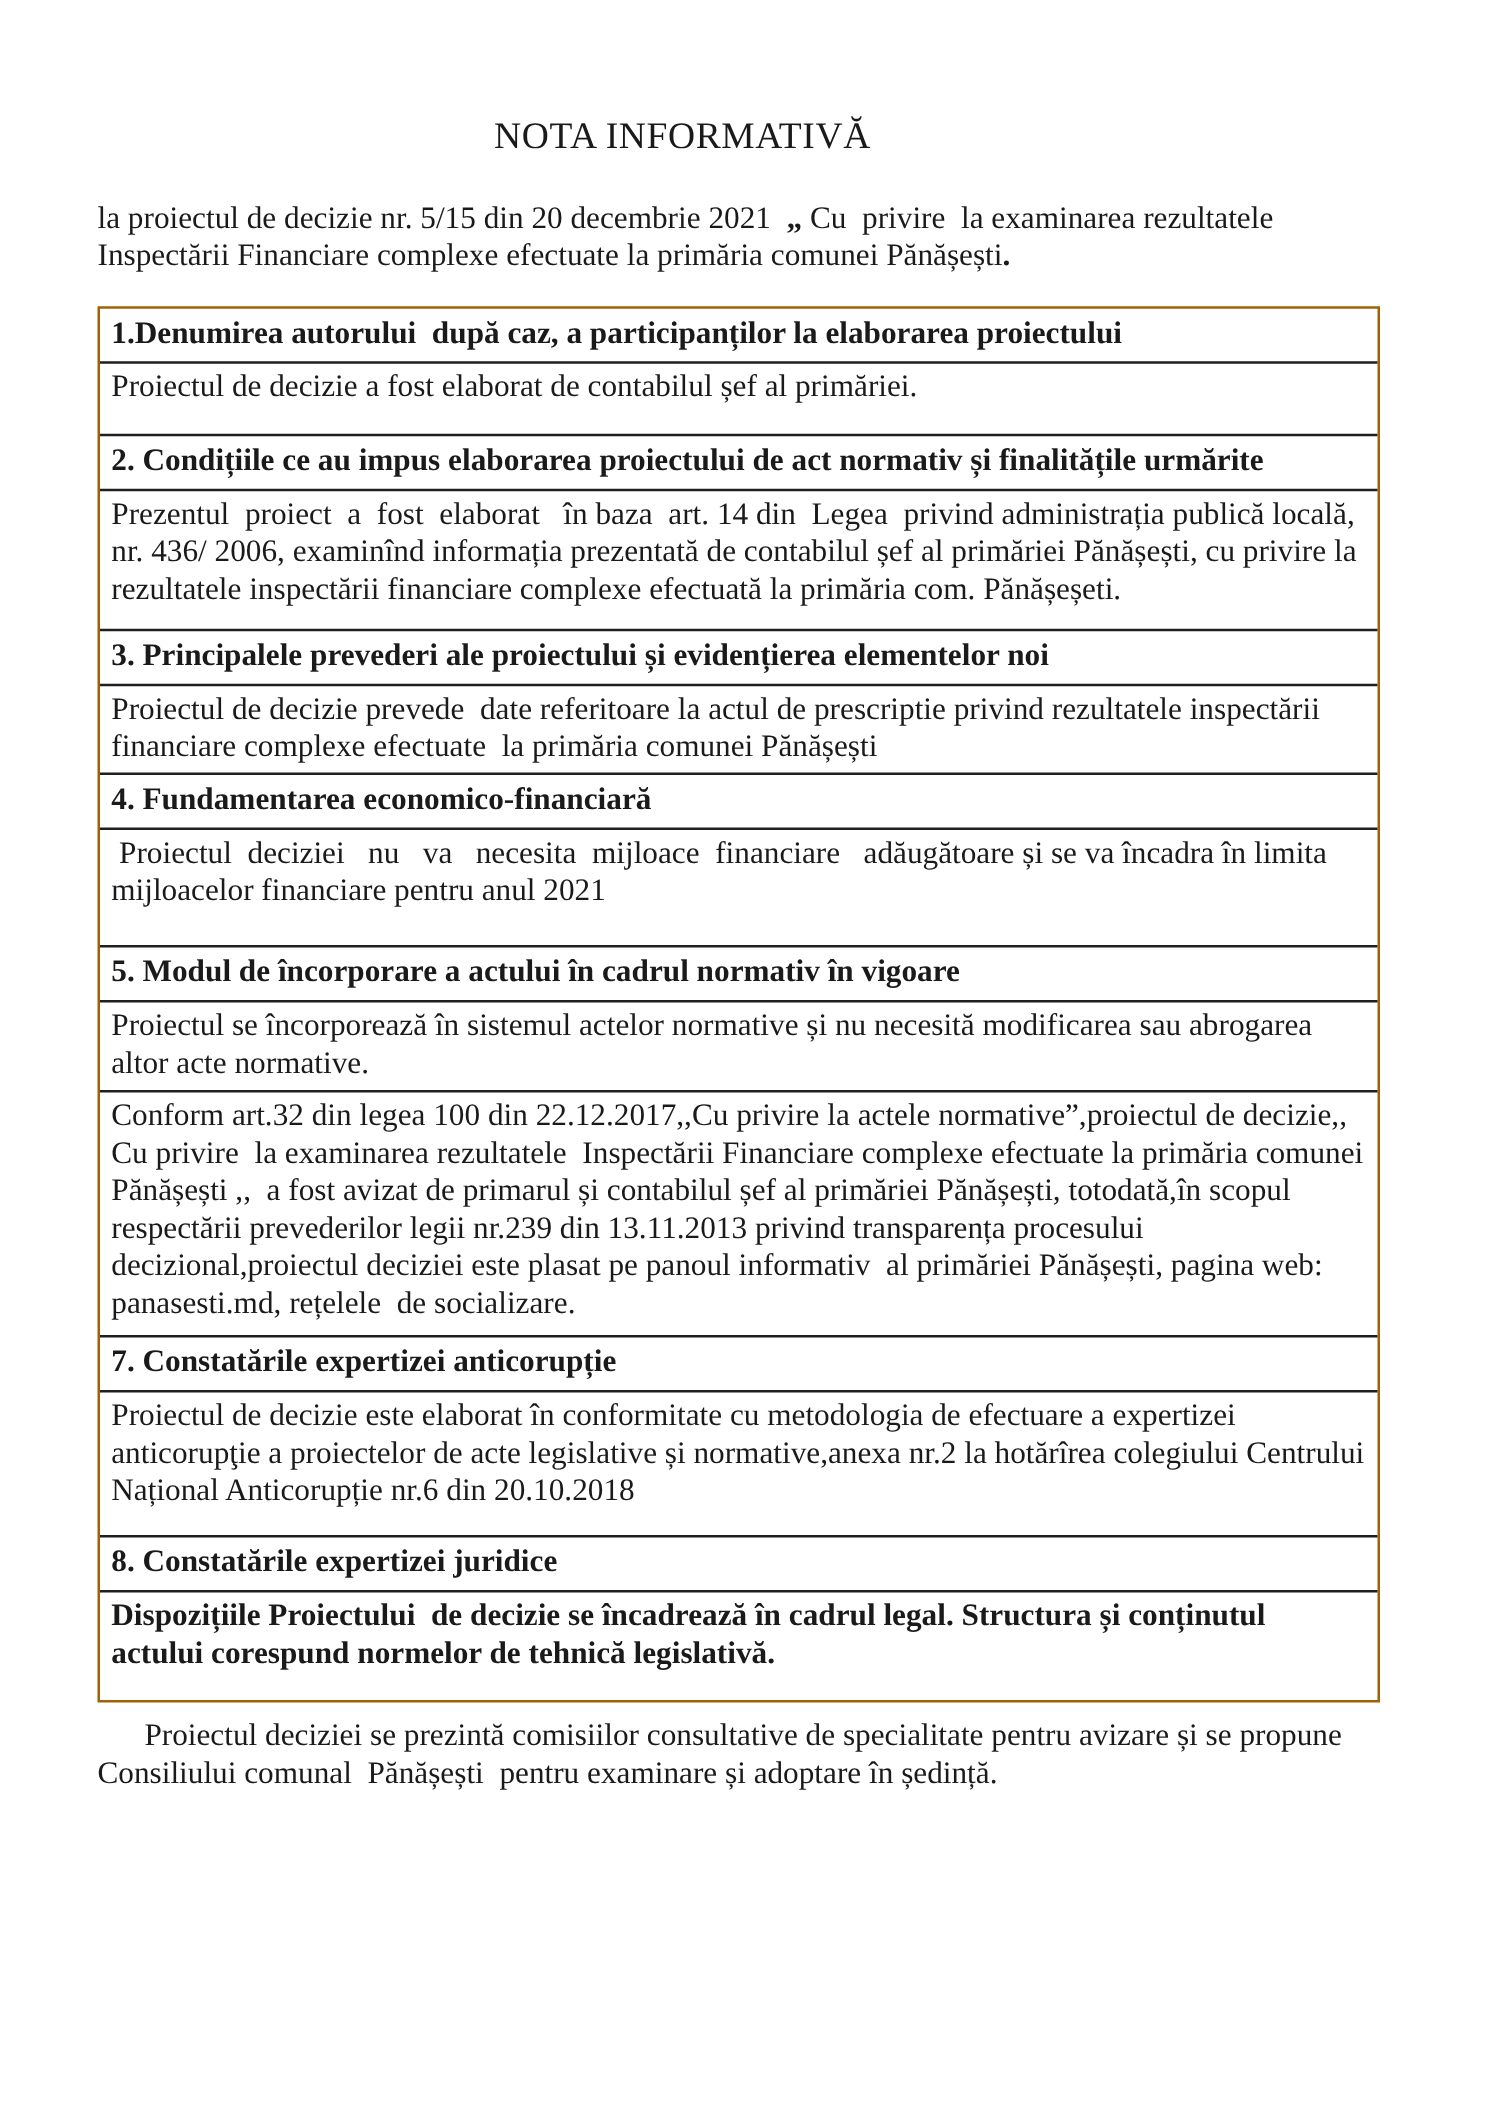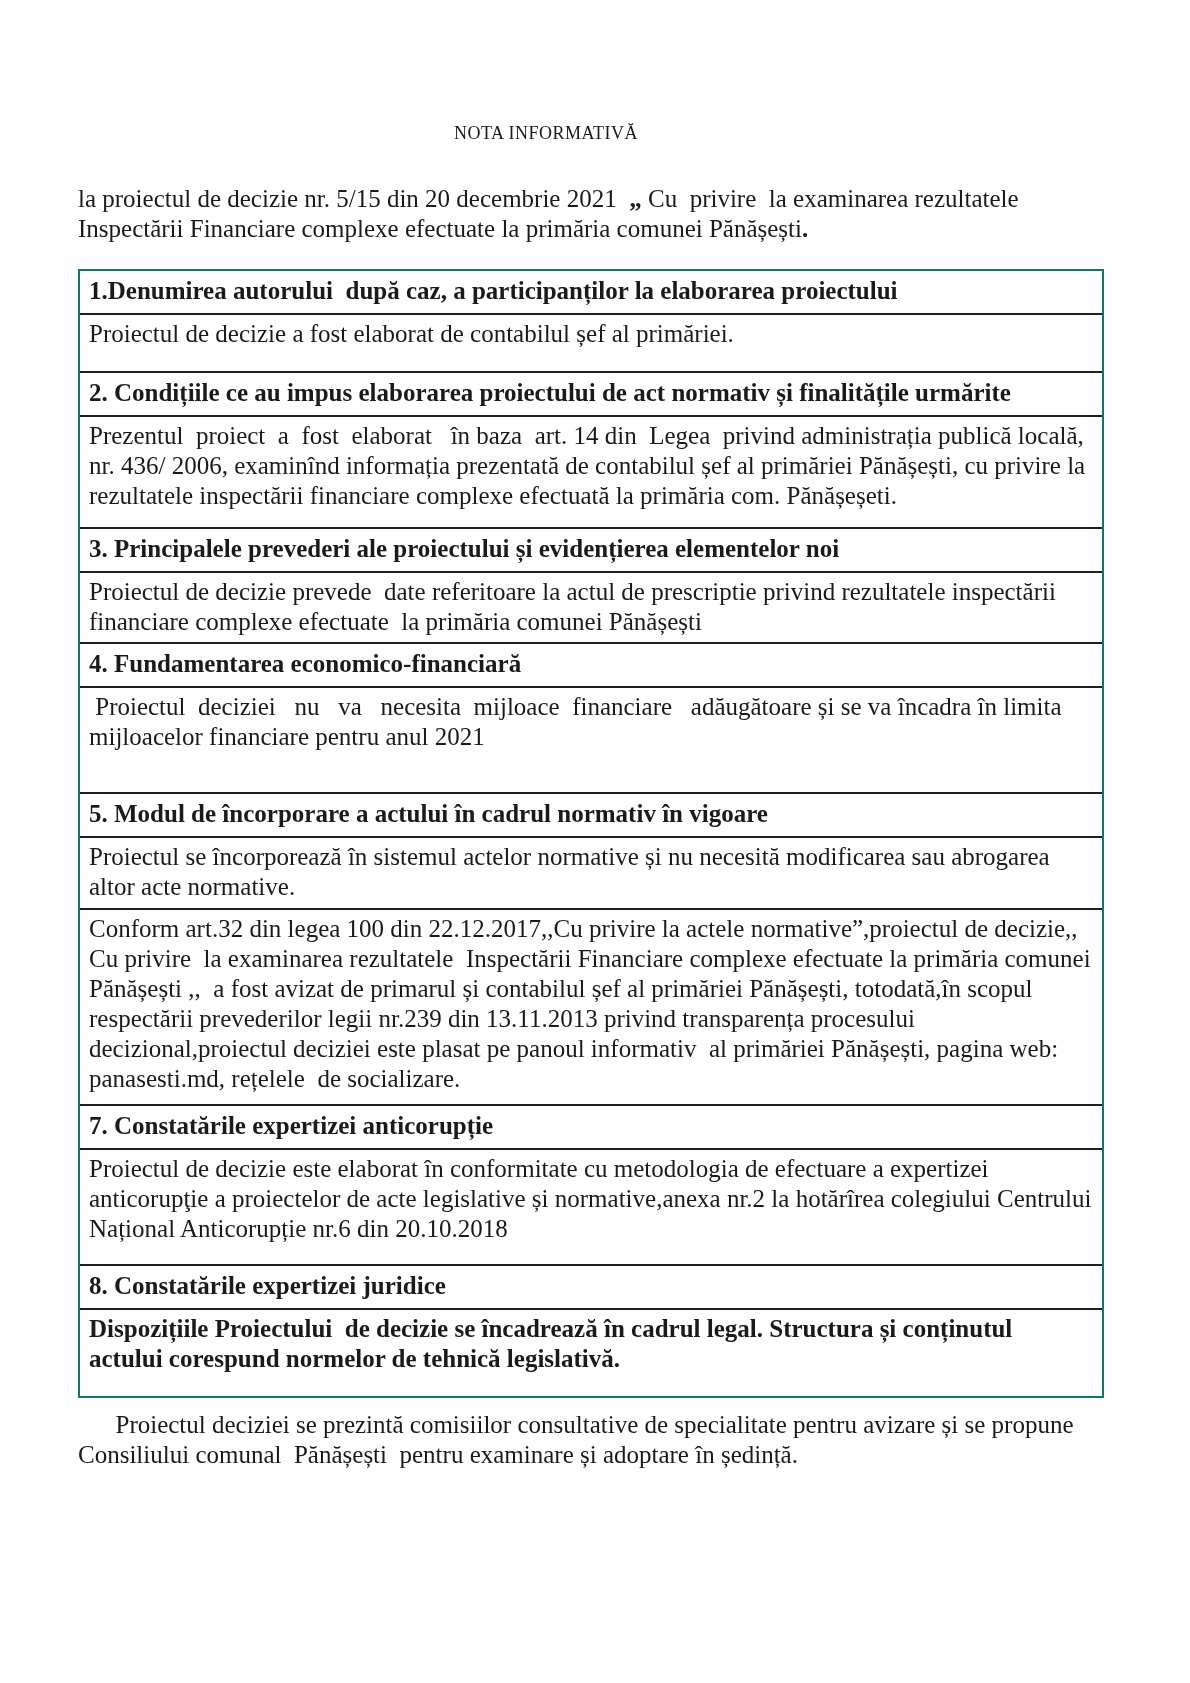--- a/index.html
+++ b/index.html
@@ -19,52 +19,52 @@
     box-sizing: border-box;
     overflow: hidden;
   }
   .content {
     position: absolute;
     left: 78px;
     top: 0;
     width: 1026px;
   }
   .doc-title {
-    margin-top: 118px;
+    margin-top: 94px;
     text-align: center;
     padding-right: 90px;
-    font-size: 18px;
+    font-size: 30px;
     font-weight: normal;
     letter-spacing: 0.5px;
     white-space: pre-wrap;
   }
   .intro {
     margin-top: 36px;
     white-space: pre-wrap;
   }
   .intro .bold-q { font-weight: bold; }
   .doc-table {
     margin-top: 15px;
-    border: 2px solid #0f766e;
+    border: 2px solid #a16207;
   }
   .row {
     border-top: 2px solid #1f1f1f;
     padding: 4px 10px 4px 9px;
     white-space: pre-wrap;
   }
   .row:first-child { border-top: none; }
   .row.header {
     font-weight: bold;
     padding-top: 5px;
     padding-bottom: 7px;
   }
   .row.content-1 { padding-bottom: 22px; }
   .row.content-2 { padding-bottom: 16px; }
   .row.content-3 { padding-bottom: 5px; }
-  .row.content-4 { padding-bottom: 40px; }
+  .row.content-4 { padding-bottom: 28px; }
   .row.content-5 { padding-bottom: 6px; }
   .row.content-6 { padding-bottom: 10px; }
   .row.content-7 { padding-bottom: 20px; }
   .row.content-8 { padding-bottom: 22px; font-weight: bold; }
   .closing {
     margin-top: 12px;
     white-space: pre-wrap;
   }
   .signature {
     margin-top: 100px;

